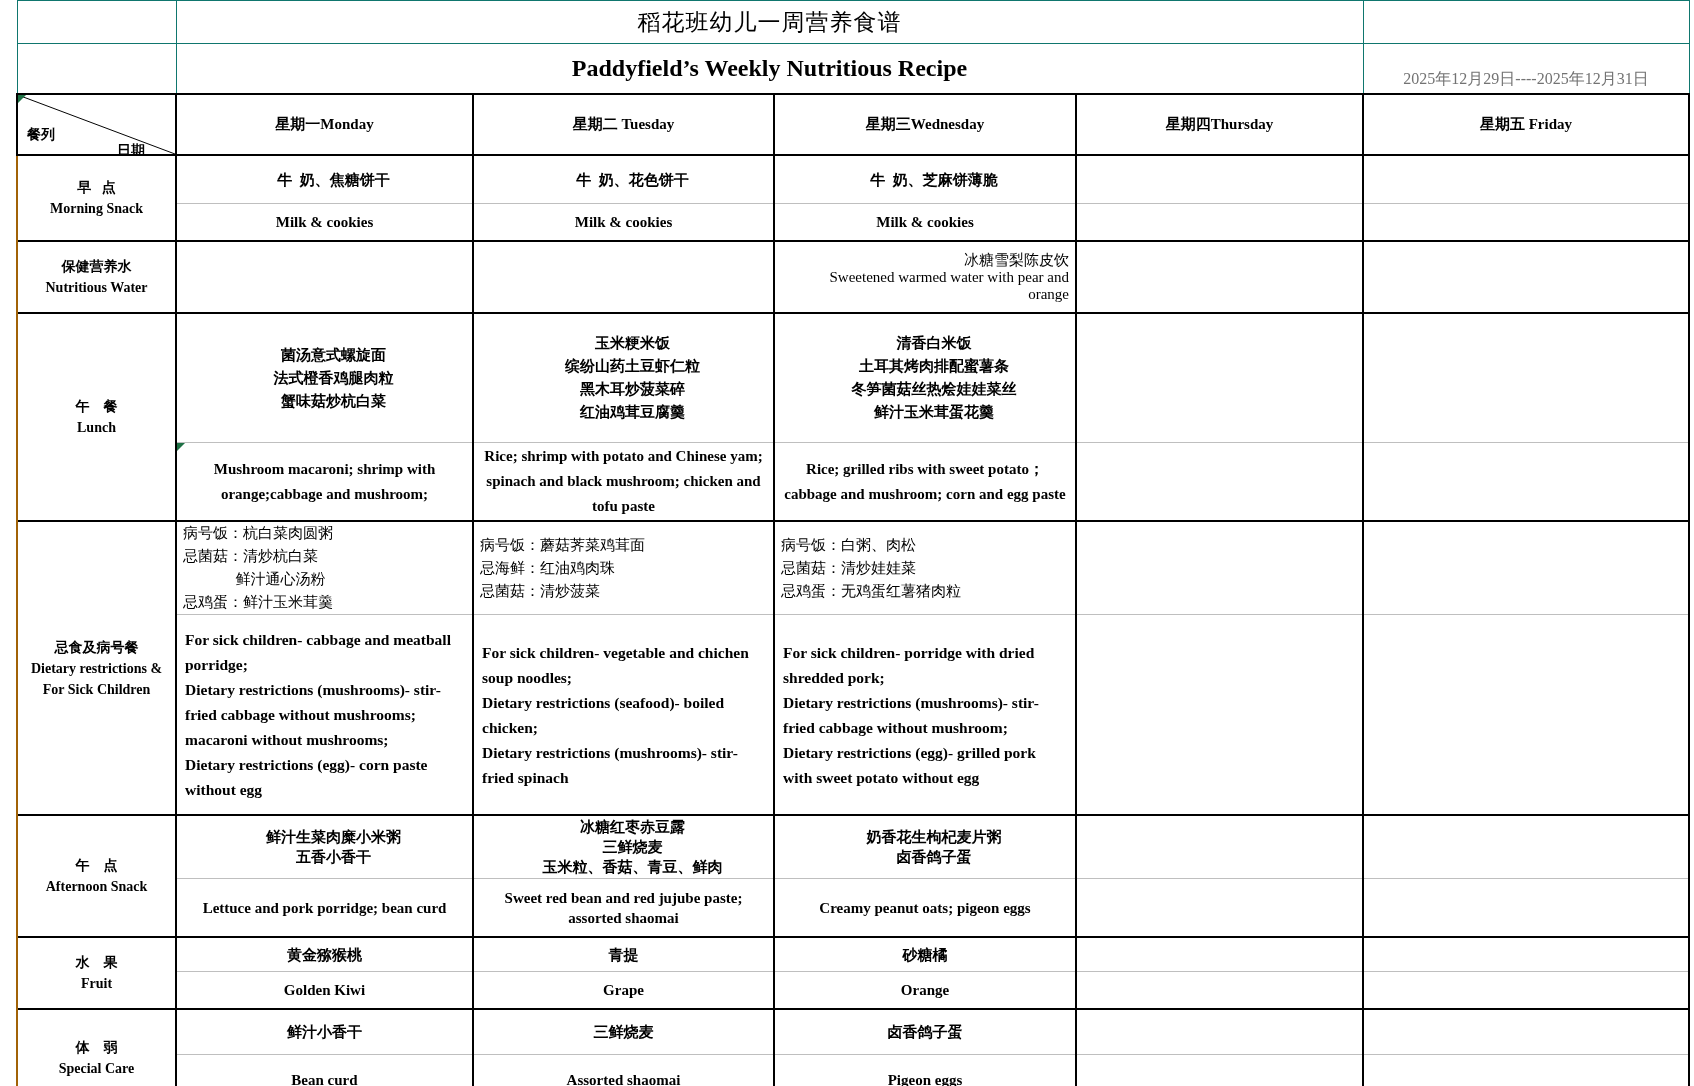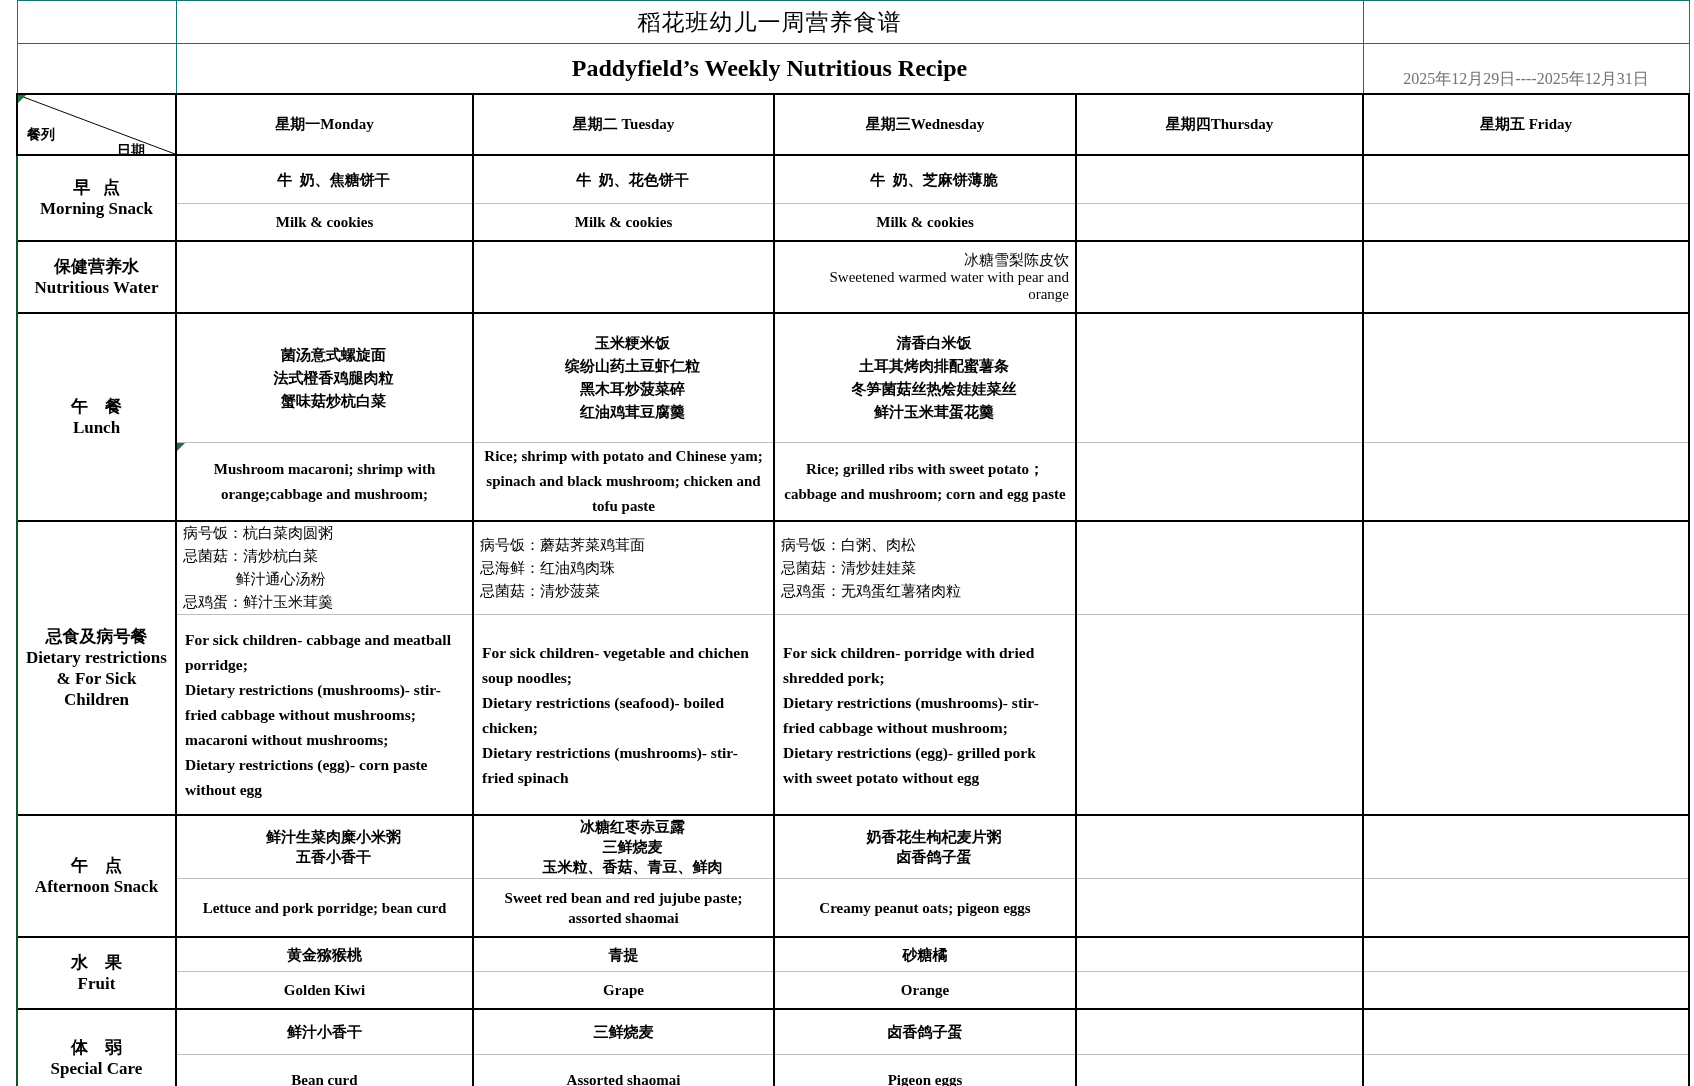--- a/index.html
+++ b/index.html
@@ -21,21 +21,21 @@
   .dsvg{position:absolute;left:0;top:0;width:100%;height:100%;}
   .c-top{position:absolute;top:7px;right:30px;font-size:14px;font-weight:bold;margin-top:40px;}
   .c-bot{position:absolute;bottom:10px;left:9px;font-size:14px;font-weight:bold;}
   .tri{position:absolute;top:0;left:0;width:0;height:0;
        border-top:8px solid #1e7145;border-right:8px solid transparent;}
   
   .blk-t{border-top:2px solid #000;}
   .blk-b{border-bottom:2px solid #000;}
   .div-t{border-top:1px solid #bfbfbf;}
   .cell{border-left:2px solid #000;font-size:15px;position:relative;}
-  .lbl{border-left:2px solid #14532d;font-weight:bold;font-size:17px;line-height:21px;}
+  .lbl{border-left:2px solid #a16207;font-weight:bold;font-size:14px;line-height:21px;}
   .lbl span{display:block;white-space:pre-wrap;}
   .last{border-right:2px solid #000;}
   
   .pre{white-space:pre-wrap;padding-left:24px;}
   .cn{font-weight:bold;line-height:20px;}
   .lcn{line-height:23px;}
   .en{font-weight:bold;line-height:20px;}
   .len{line-height:25px;}
   .mix{font-weight:normal;line-height:17px;text-align:right;}
   .dcn{text-align:left;font-weight:normal;font-size:15px;line-height:23px;white-space:pre-wrap;}

